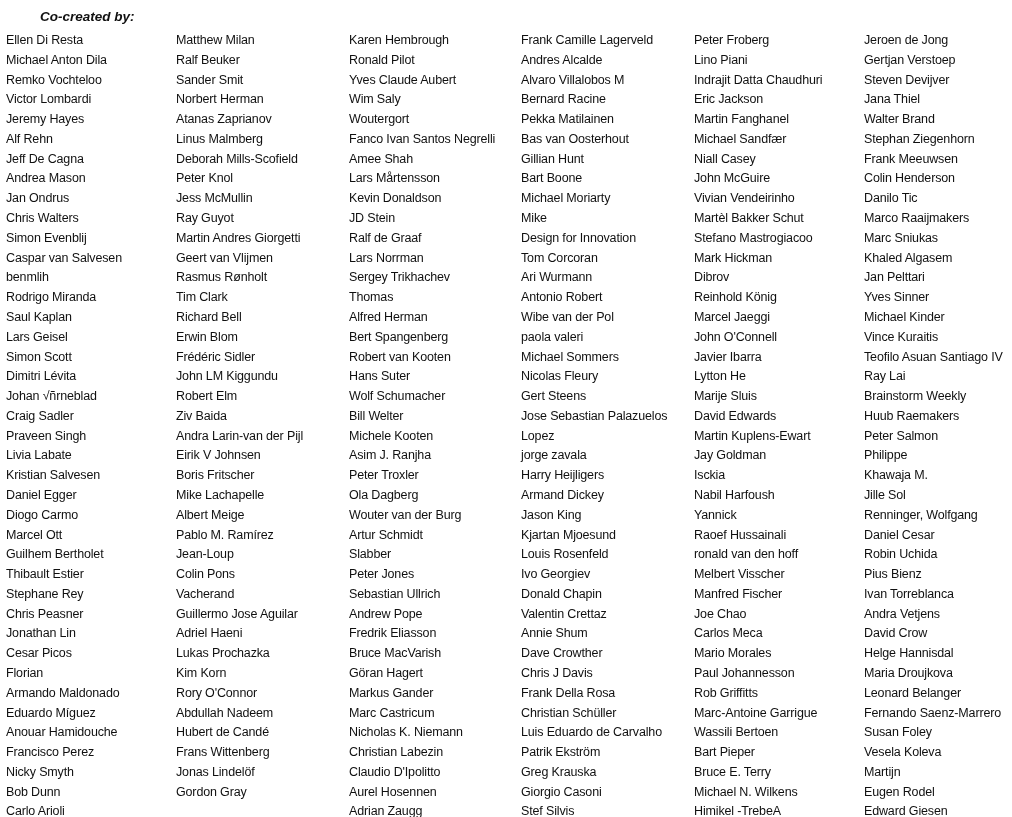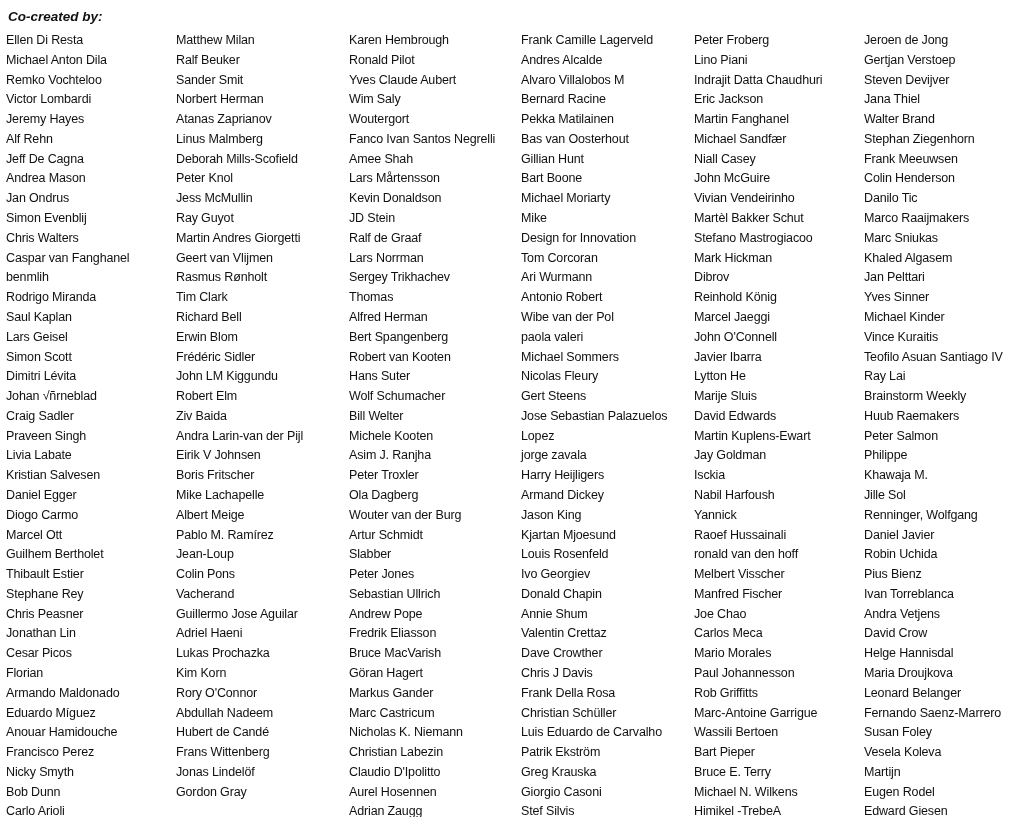--- a/index.html
+++ b/index.html
@@ -24,20 +24,21 @@
     min-width: 0;
   }
   .col-header {
     height: 22px;
     font-size: 13.5px;
     font-weight: 700;
     font-style: italic;
     line-height: 16px;
     padding-left: 2px;
     white-space: nowrap;
+    margin-left: 32px;
   }
   .name {
     height: 19.79px;
     line-height: 19.79px;
     font-size: 12.5px;
     letter-spacing: -0.15px;
     white-space: nowrap;
   }
 </style>
 </head>
@@ -49,23 +50,23 @@
     <div class="names">
         <div class="name">Ellen Di Resta</div>
         <div class="name">Michael Anton Dila</div>
         <div class="name">Remko Vochteloo</div>
         <div class="name">Victor Lombardi</div>
         <div class="name">Jeremy Hayes</div>
         <div class="name">Alf Rehn</div>
         <div class="name">Jeff De Cagna</div>
         <div class="name">Andrea Mason</div>
         <div class="name">Jan Ondrus</div>
+        <div class="name">Chris Walters</div>
         <div class="name">Simon Evenblij</div>
-        <div class="name">Chris Walters</div>
-        <div class="name">Caspar van Fanghanel</div>
+        <div class="name">Caspar van Salvesen</div>
         <div class="name">benmlih</div>
         <div class="name">Rodrigo Miranda</div>
         <div class="name">Saul Kaplan</div>
         <div class="name">Lars Geisel</div>
         <div class="name">Simon Scott</div>
         <div class="name">Dimitri Lévita</div>
         <div class="name">Johan √ñrneblad</div>
         <div class="name">Craig Sadler</div>
         <div class="name">Praveen Singh</div>
         <div class="name">Livia Labate</div>
@@ -206,22 +207,22 @@
         <div class="name">Jose Sebastian Palazuelos</div>
         <div class="name">Lopez</div>
         <div class="name">jorge zavala</div>
         <div class="name">Harry Heijligers</div>
         <div class="name">Armand Dickey</div>
         <div class="name">Jason King</div>
         <div class="name">Kjartan Mjoesund</div>
         <div class="name">Louis Rosenfeld</div>
         <div class="name">Ivo Georgiev</div>
         <div class="name">Donald Chapin</div>
+        <div class="name">Valentin Crettaz</div>
         <div class="name">Annie Shum</div>
-        <div class="name">Valentin Crettaz</div>
         <div class="name">Dave Crowther</div>
         <div class="name">Chris J Davis</div>
         <div class="name">Frank Della Rosa</div>
         <div class="name">Christian Schüller</div>
         <div class="name">Luis Eduardo de Carvalho</div>
         <div class="name">Patrik Ekström</div>
         <div class="name">Greg Krauska</div>
         <div class="name">Giorgio Casoni</div>
         <div class="name">Stef Silvis</div>
       </div>
@@ -294,21 +295,21 @@
         <div class="name">Vince Kuraitis</div>
         <div class="name">Teofilo Asuan Santiago IV</div>
         <div class="name">Ray Lai</div>
         <div class="name">Brainstorm Weekly</div>
         <div class="name">Huub Raemakers</div>
         <div class="name">Peter Salmon</div>
         <div class="name">Philippe</div>
         <div class="name">Khawaja M.</div>
         <div class="name">Jille Sol</div>
         <div class="name">Renninger, Wolfgang</div>
-        <div class="name">Daniel Javier</div>
+        <div class="name">Daniel Cesar</div>
         <div class="name">Robin Uchida</div>
         <div class="name">Pius Bienz</div>
         <div class="name">Ivan Torreblanca</div>
         <div class="name">Andra Vetjens</div>
         <div class="name">David Crow</div>
         <div class="name">Helge Hannisdal</div>
         <div class="name">Maria Droujkova</div>
         <div class="name">Leonard Belanger</div>
         <div class="name">Fernando Saenz-Marrero</div>
         <div class="name">Susan Foley</div>

